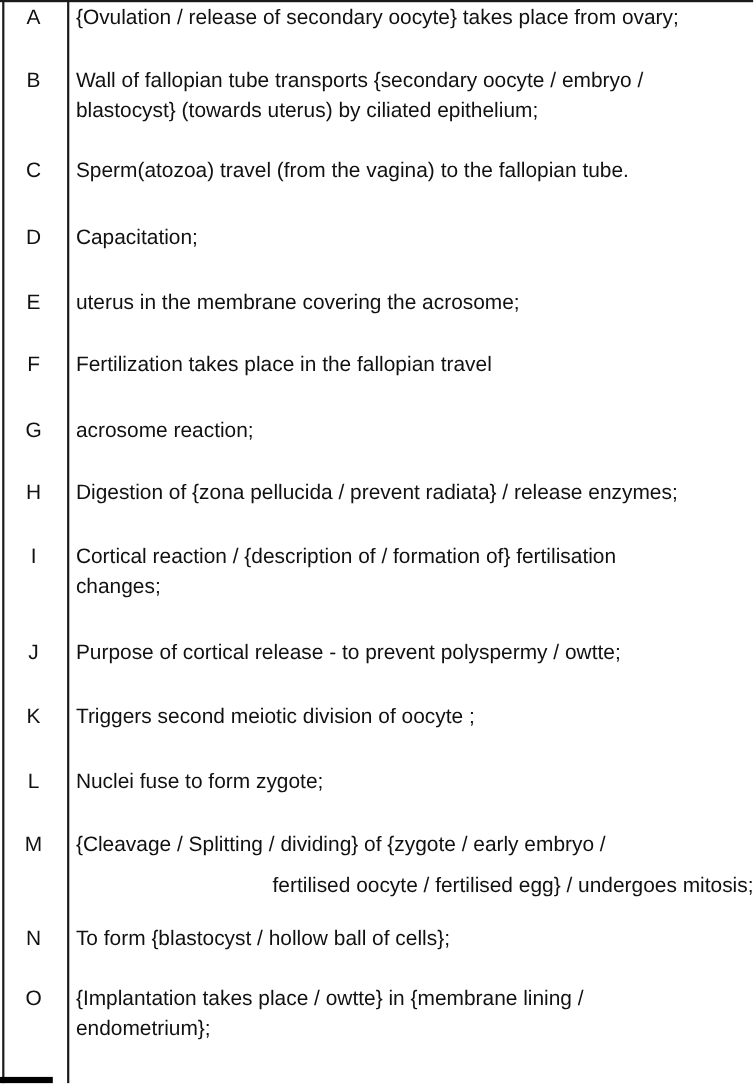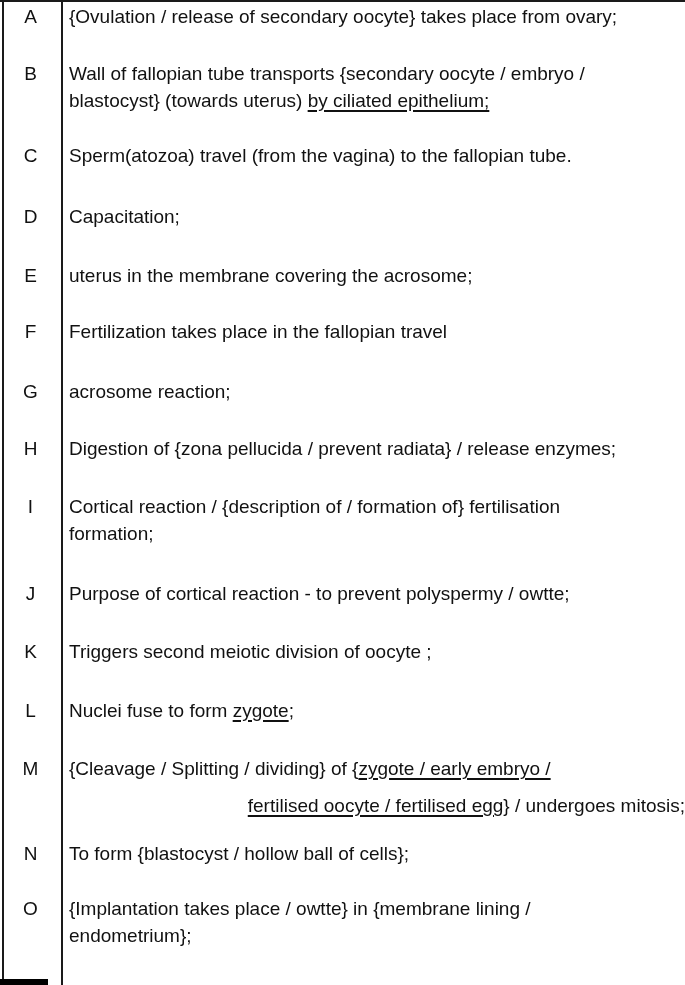--- a/index.html
+++ b/index.html
@@ -46,21 +46,20 @@
     text-align: center;
     line-height: 27px;
   }
   .cell-text {
     flex: 1;
     padding-left: 8px;
     line-height: 27px;
   }
   .line { white-space: pre; }
   .u {
-    text-decoration: underline;
     text-decoration-thickness: 2px;
     text-underline-offset: 3px;
   }
   
   .row:nth-child(1)  { margin-bottom: 30px; }
   .row:nth-child(2)  { margin-bottom: 28px; }
   .row:nth-child(3)  { margin-bottom: 34px; }
   .row:nth-child(4)  { margin-bottom: 32px; }
   .row:nth-child(5)  { margin-bottom: 29px; }
   .row:nth-child(6)  { margin-bottom: 33px; }
@@ -138,28 +137,28 @@
     <div class="cell-letter">H</div>
     <div class="cell-text">
           <div class="line"><span class="">Digestion of {zona pellucida / prevent radiata} / release enzymes;</span></div>
         </div>
   </div>
 
   <div class="row">
     <div class="cell-letter">I</div>
     <div class="cell-text">
           <div class="line"><span class="">Cortical reaction / {description of / formation of} fertilisation</span></div>
-          <div class="line"><span class="">formation;</span></div>
+          <div class="line"><span class="">changes;</span></div>
         </div>
   </div>
 
   <div class="row">
     <div class="cell-letter">J</div>
     <div class="cell-text">
-          <div class="line"><span class="">Purpose of cortical reaction - to prevent polyspermy / owtte;</span></div>
+          <div class="line"><span class="">Purpose of cortical release - to prevent polyspermy / owtte;</span></div>
         </div>
   </div>
 
   <div class="row">
     <div class="cell-letter">K</div>
     <div class="cell-text">
           <div class="line"><span class="">Triggers second meiotic division of oocyte ;</span></div>
         </div>
   </div>
 

